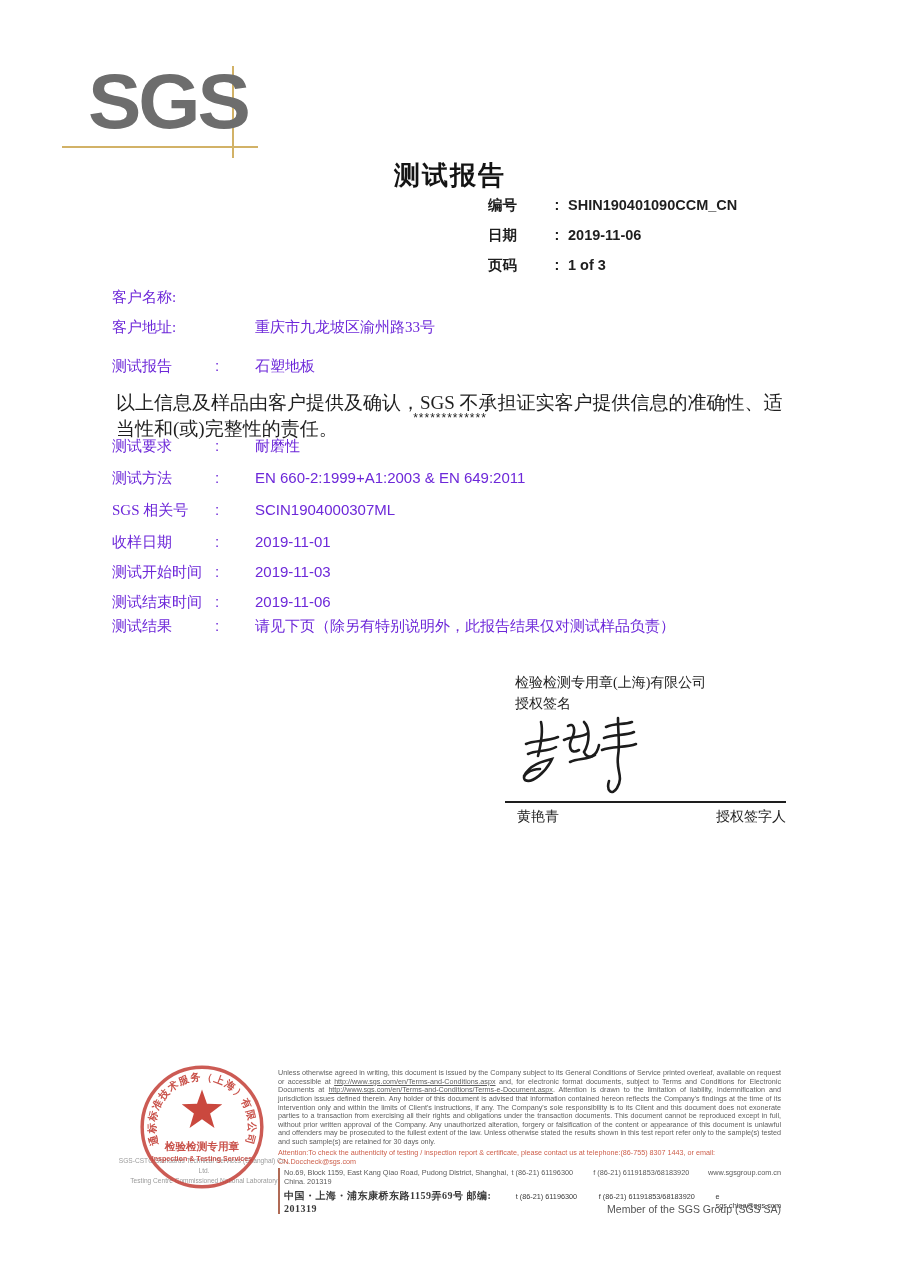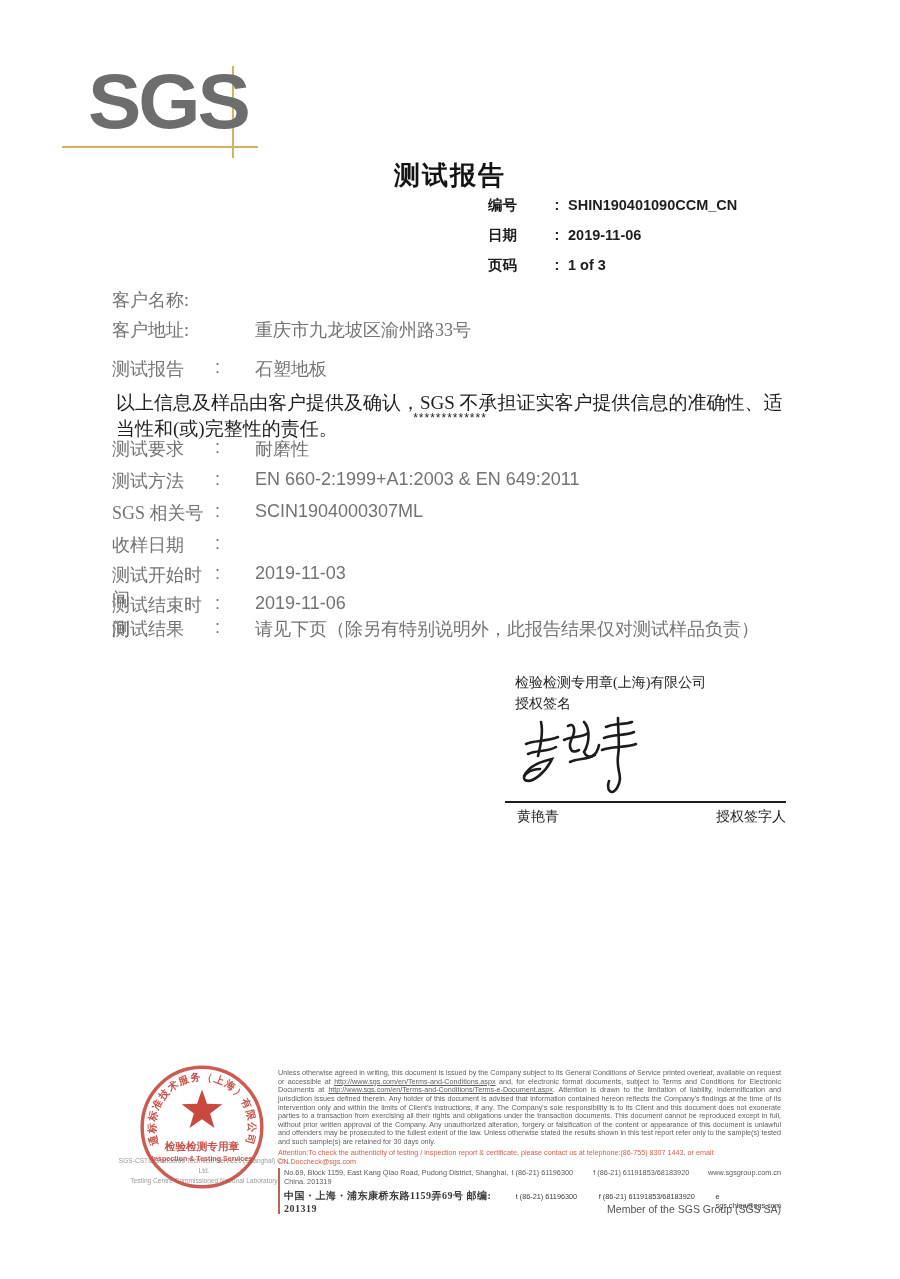--- a/index.html
+++ b/index.html
@@ -17,21 +17,21 @@
              font-size:26px;font-weight:bold;color:#141414;letter-spacing:2px;}
 
   
   .meta{position:absolute;left:488px;top:196px;font-size:14.5px;font-weight:bold;color:#1e1e1e;}
   .meta-row{display:flex;margin-bottom:11px;align-items:baseline;}
   .meta-label{width:58px;}
   .meta-colon{width:22px;text-align:center;}
   .meta-value{white-space:nowrap;}
 
   
-  .row{position:absolute;left:112px;width:700px;display:flex;font-size:18px;color:#737373;}
+  .row{position:absolute;left:112px;width:700px;display:flex;font-size:15px;color:#6d28d9;}
   .row .lab{width:103px;font-family:"Liberation Serif","DejaVu Serif",serif;}
   .row .col{width:40px;}
   .row .val{flex:1;white-space:nowrap;}
   .cn{font-family:"Liberation Serif","DejaVu Serif",serif;}
 
   .disclaimer{position:absolute;left:116px;top:390px;width:680px;font-size:19px;color:#1f1f1f;
               font-family:"Liberation Serif","DejaVu Serif",serif;}
   .stars{position:absolute;left:0;top:411px;width:900px;text-align:center;font-size:12px;
          letter-spacing:1px;color:#222;}
 
@@ -127,20 +127,21 @@
     <span class="val">EN 660-2:1999+A1:2003 &amp; EN 649:2011</span>
   </div>
   <div class="row" style="top:501px">
     <span class="lab">SGS 相关号</span>
     <span class="col">:</span>
     <span class="val">SCIN1904000307ML</span>
   </div>
   <div class="row" style="top:533px">
     <span class="lab">收样日期</span>
     <span class="col">:</span>
+    <span class="val">2019-11-01</span>
   </div>
   <div class="row" style="top:563px">
     <span class="lab">测试开始时间</span>
     <span class="col">:</span>
     <span class="val">2019-11-03</span>
   </div>
   <div class="row" style="top:593px">
     <span class="lab">测试结束时间</span>
     <span class="col">:</span>
     <span class="val">2019-11-06</span>

